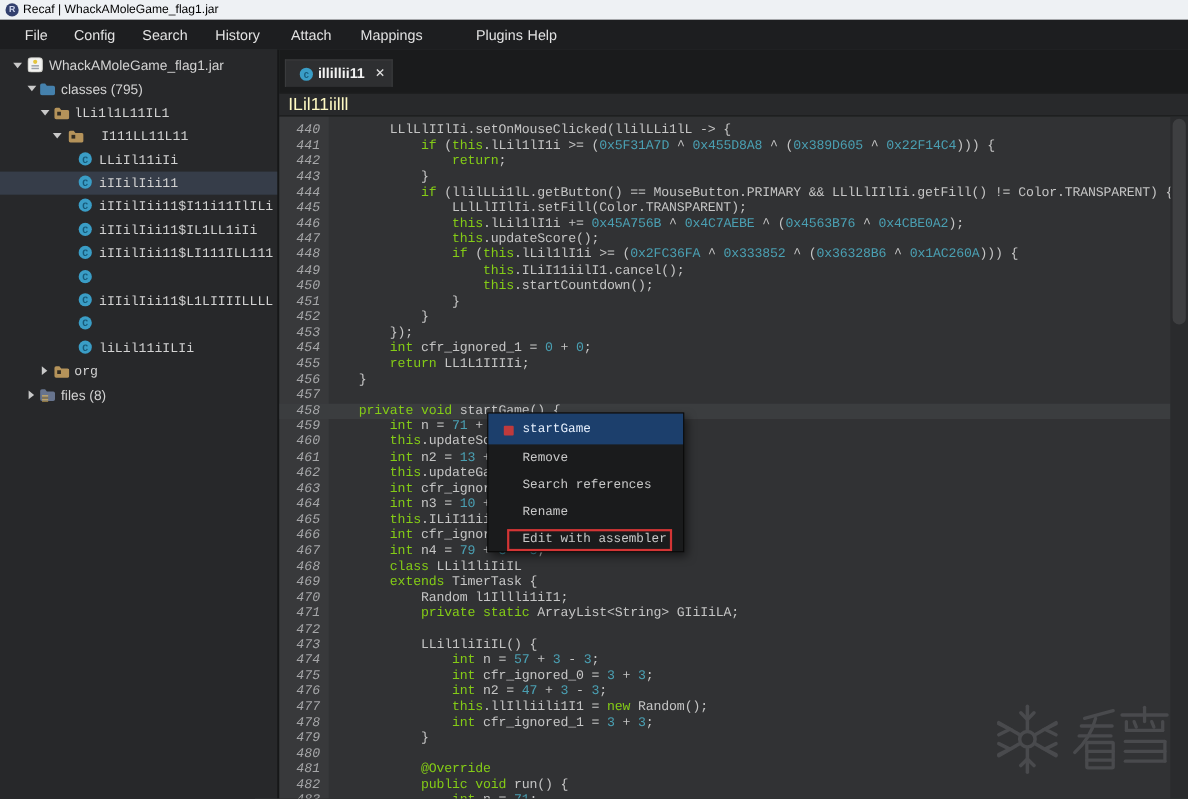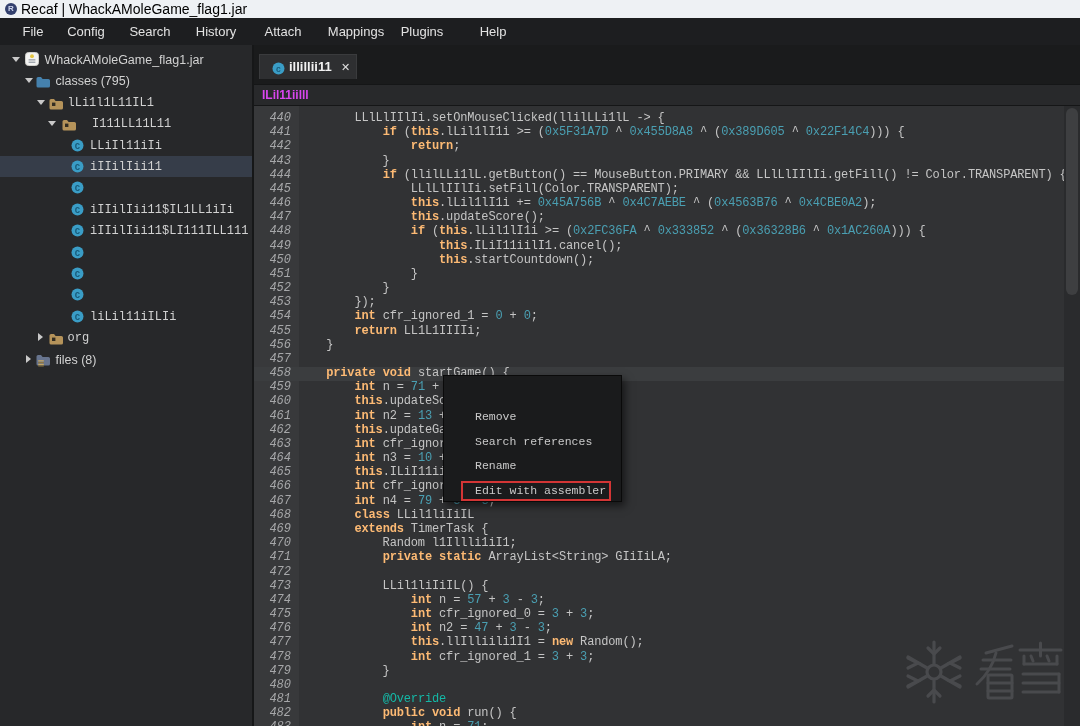--- a/index.html
+++ b/index.html
@@ -1,50 +1,50 @@
 <!DOCTYPE html>
 <html><head><meta charset="utf-8">
 <style>
 html,body{margin:0;padding:0}
 body{width:1080px;height:726px;overflow:hidden;position:relative;background:#313234;font-family:"Liberation Sans",sans-serif}
 .abs{position:absolute}
 
 #titlebar{left:0;top:0;width:1080px;height:18px;background:#eef1f4;color:#26282b;font-size:12px;line-height:18px}
 #tbicon{left:5px;top:3px;width:12px;height:12px;border-radius:50%;background:#33406e;color:#cfd6ee;font-size:8px;font-weight:bold;text-align:center;line-height:12px}
-#tbtext{left:21px;top:0;line-height:19px;font-size:14px}
+#tbtext{left:21px;top:0;line-height:19px;font-size:11px}
 
 #menubar{left:0;top:18px;width:1080px;height:27px;background:#1d1e20}
 .mi{position:absolute;top:18px;height:27px;line-height:28px;color:#e2e2e2;font-size:13px;transform:translateX(-50%)}
 
 #tree{left:0;top:45px;width:252px;height:681px;background:#27282a}
 .trow{position:absolute;left:0;width:252px;height:21px}
 .trow .lbl{position:absolute;top:0;height:21px;line-height:22px;color:#d2d2d2;font-size:12.5px;white-space:nowrap}
 .mono .lbl{font-family:"Liberation Mono",monospace;font-size:12px}
 .tri{position:absolute;width:0;height:0;border-left:4.5px solid transparent;border-right:4.5px solid transparent;border-top:5.5px solid #c9c9c9;top:8px}
 .trir{position:absolute;width:0;height:0;border-top:4.5px solid transparent;border-bottom:4.5px solid transparent;border-left:5.5px solid #c9c9c9;top:6px}
 .ticon{position:absolute;top:3px}
 #selrow{left:0;width:252px;height:21px;background:#363d49}
 
 #divider{left:252px;top:45px;width:2px;height:681px;background:#161718}
 
 #tabstrip{left:254px;top:45px;width:826px;height:39px;background:#1a1b1c}
 #tab{left:259px;top:54px;width:98px;height:25px;background:#2e2f31;border:1px solid #3a3b3d;border-bottom:none;box-sizing:border-box}
 #tabtext{left:289px;top:54px;height:25px;line-height:26px;color:#f2f2f2;font-size:13px;font-weight:bold}
 #tabx{left:341px;top:54px;height:25px;line-height:26px;color:#e0e0e0;font-size:11px}
 #crumb{left:254px;top:84px;width:826px;height:22px;background:#28292b;border-top:1px solid #151617;border-bottom:1px solid #151617;box-sizing:border-box}
-#crumbtext{left:262px;top:84px;height:22px;line-height:23px;color:#d946ef;font-size:12px;font-weight:bold}
+#crumbtext{left:262px;top:84px;height:22px;line-height:23px;color:#fef9c3;font-size:16px;font-weight:normal}
 
 #gutter{left:254px;top:106px;width:45px;height:620px;background:#38393b}
 #codebg{left:299px;top:106px;width:781px;height:620px;background:#313234}
 #line458{left:254px;top:367px;width:810px;height:14px;background:#3b3d3f}
 #gutternums{left:253px;top:111px;width:38px;text-align:right;font-family:"Liberation Mono",monospace;font-style:italic;font-size:12px;line-height:14.17px;color:#a6a7a9;margin:0}
 #code{left:298px;top:111px;font-family:"Liberation Mono",monospace;font-size:12px;line-height:14.17px;color:#c5c5c5;margin:0;letter-spacing:-0.15px}
-#code .k{color:#fdba74;font-weight:bold}
+#code .k{color:#84cc16;font-weight:normal}
 #code .n{color:#4a9fb2}
-#code .a2{color:#14b8a6}
+#code .a2{color:#84cc16}
 #sbtrack{left:1064px;top:106px;width:16px;height:620px;background:#2a2b2d}
 #sbthumb{left:1066px;top:108px;width:12px;height:187px;background:#3e3f41;border-radius:6px}
 
 #ctxmenu{left:443px;top:375px;width:179px;height:127px;background:#1a1b1c;border:1px solid #0a0a0a;box-sizing:border-box;box-shadow:3px 4px 8px rgba(0,0,0,0.55);font-family:"Liberation Mono",monospace;font-size:11.5px}
 #ctxhead{position:absolute;left:0;top:0;width:177px;height:28px;background:#1c3f6c;color:#e6effc}
 #ctxhead .t{position:absolute;left:31px;top:0;line-height:29px}
 #redsq{position:absolute;left:14px;top:11px;width:9px;height:9px;background:#bf3a3c;border-radius:1px}
 .ctxitem{position:absolute;left:31px;color:#c9c9c9;line-height:14px}
 #redrect{left:461px;top:481px;width:146px;height:16px;border:2px solid #d33535}
 
@@ -54,21 +54,21 @@
 <div class="abs" id="titlebar"></div>
 <div class="abs" id="tbicon">R</div>
 <div class="abs" id="tbtext">Recaf | WhackAMoleGame_flag1.jar</div>
 <div class="abs" id="menubar"></div>
 <span class="mi" style="left:33px">File</span>
 <span class="mi" style="left:86px">Config</span>
 <span class="mi" style="left:150px">Search</span>
 <span class="mi" style="left:216px">History</span>
 <span class="mi" style="left:283px">Attach</span>
 <span class="mi" style="left:356px">Mappings</span>
-<span class="mi" style="left:422px">Plugins</span>
+<span class="mi" style="left:454px">Plugins</span>
 <span class="mi" style="left:493px">Help</span>
 <div class="abs" id="tree"></div>
 <div class="abs" id="divider"></div>
 
 <div class="abs" id="selrow" style="top:156px"></div>
 <div class="trow" style="top:49px">
     <span class="tri" style="left:11.5px"></span>
     <span class="ticon" style="left:25px"><svg width="14" height="14">
         <rect x="0.5" y="0.5" width="13" height="13" rx="3" fill="#f3f3f1" stroke="#cfcfca"></rect>
         <circle cx="7" cy="4.2" r="1.9" fill="#e4c53e"></circle>
@@ -112,20 +112,21 @@
         <circle cx="6.5" cy="6.5" r="6" fill="#3a9dc6"></circle>
         <text x="6.5" y="9.8" text-anchor="middle" font-family="Liberation Mono" font-size="9" font-weight="bold" fill="#175a79">C</text>
       </svg></span>
     <span class="lbl" style="left:90px">iIIilIii11</span>
   </div>
 <div class="trow mono" style="top:177.4px">
     <span class="ticon" style="left:71px"><svg width="13" height="13">
         <circle cx="6.5" cy="6.5" r="6" fill="#3a9dc6"></circle>
         <text x="6.5" y="9.8" text-anchor="middle" font-family="Liberation Mono" font-size="9" font-weight="bold" fill="#175a79">C</text>
       </svg></span>
+    <span class="lbl" style="left:90px">iIIilIii11$I11i11IlILi</span>
   </div>
 <div class="trow mono" style="top:198.8px">
     <span class="ticon" style="left:71px"><svg width="13" height="13">
         <circle cx="6.5" cy="6.5" r="6" fill="#3a9dc6"></circle>
         <text x="6.5" y="9.8" text-anchor="middle" font-family="Liberation Mono" font-size="9" font-weight="bold" fill="#175a79">C</text>
       </svg></span>
     <span class="lbl" style="left:90px">iIIilIii11$IL1LL1iIi</span>
   </div>
 <div class="trow mono" style="top:220.2px">
     <span class="ticon" style="left:71px"><svg width="13" height="13">
@@ -138,20 +139,21 @@
     <span class="ticon" style="left:71px"><svg width="13" height="13">
         <circle cx="6.5" cy="6.5" r="6" fill="#3a9dc6"></circle>
         <text x="6.5" y="9.8" text-anchor="middle" font-family="Liberation Mono" font-size="9" font-weight="bold" fill="#175a79">C</text>
       </svg></span>
   </div>
 <div class="trow mono" style="top:263px">
     <span class="ticon" style="left:71px"><svg width="13" height="13">
         <circle cx="6.5" cy="6.5" r="6" fill="#3a9dc6"></circle>
         <text x="6.5" y="9.8" text-anchor="middle" font-family="Liberation Mono" font-size="9" font-weight="bold" fill="#175a79">C</text>
       </svg></span>
+    <span class="lbl" style="left:90px">iIIilIii11$L1LIIIILLLL</span>
   </div>
 <div class="trow mono" style="top:284.4px">
     <span class="ticon" style="left:71px"><svg width="13" height="13">
         <circle cx="6.5" cy="6.5" r="6" fill="#3a9dc6"></circle>
         <text x="6.5" y="9.8" text-anchor="middle" font-family="Liberation Mono" font-size="9" font-weight="bold" fill="#175a79">C</text>
       </svg></span>
   </div>
 <div class="trow mono" style="top:305.8px">
     <span class="ticon" style="left:71px"><svg width="13" height="13">
         <circle cx="6.5" cy="6.5" r="6" fill="#3a9dc6"></circle>
@@ -275,20 +277,24 @@
                 <span class="k">this</span>.llIlliili1I1 = <span class="k">new</span> Random();
                 <span class="k">int</span> cfr_ignored_1 = <span class="n">3</span> + <span class="n">3</span>;
             }
 
             <span class="a2">@Override</span>
             <span class="k">public</span> <span class="k">void</span> run() {
                 <span class="k">int</span> n = <span class="n">71</span>;</pre>
 <div class="abs" id="sbtrack"></div>
 <div class="abs" id="sbthumb"></div>
 <div class="abs" id="ctxmenu">
+  <div id="ctxhead">
+      <span id="redsq"></span>
+      <span class="t">startGame</span>
+    </div>
   <span class="ctxitem" style="top:34px">Remove</span>
   <span class="ctxitem" style="top:59px">Search references</span>
   <span class="ctxitem" style="top:83px">Rename</span>
   <span class="ctxitem" style="top:108px">Edit with assembler</span>
 </div>
 <div class="abs" id="redrect"></div>
 <div class="abs" id="wm"><svg width="180" height="80" viewBox="0 0 180 80">
 <g stroke="#494a4d" stroke-width="3.2" fill="none" stroke-linecap="round">
 
   <g transform="translate(41,39)">

